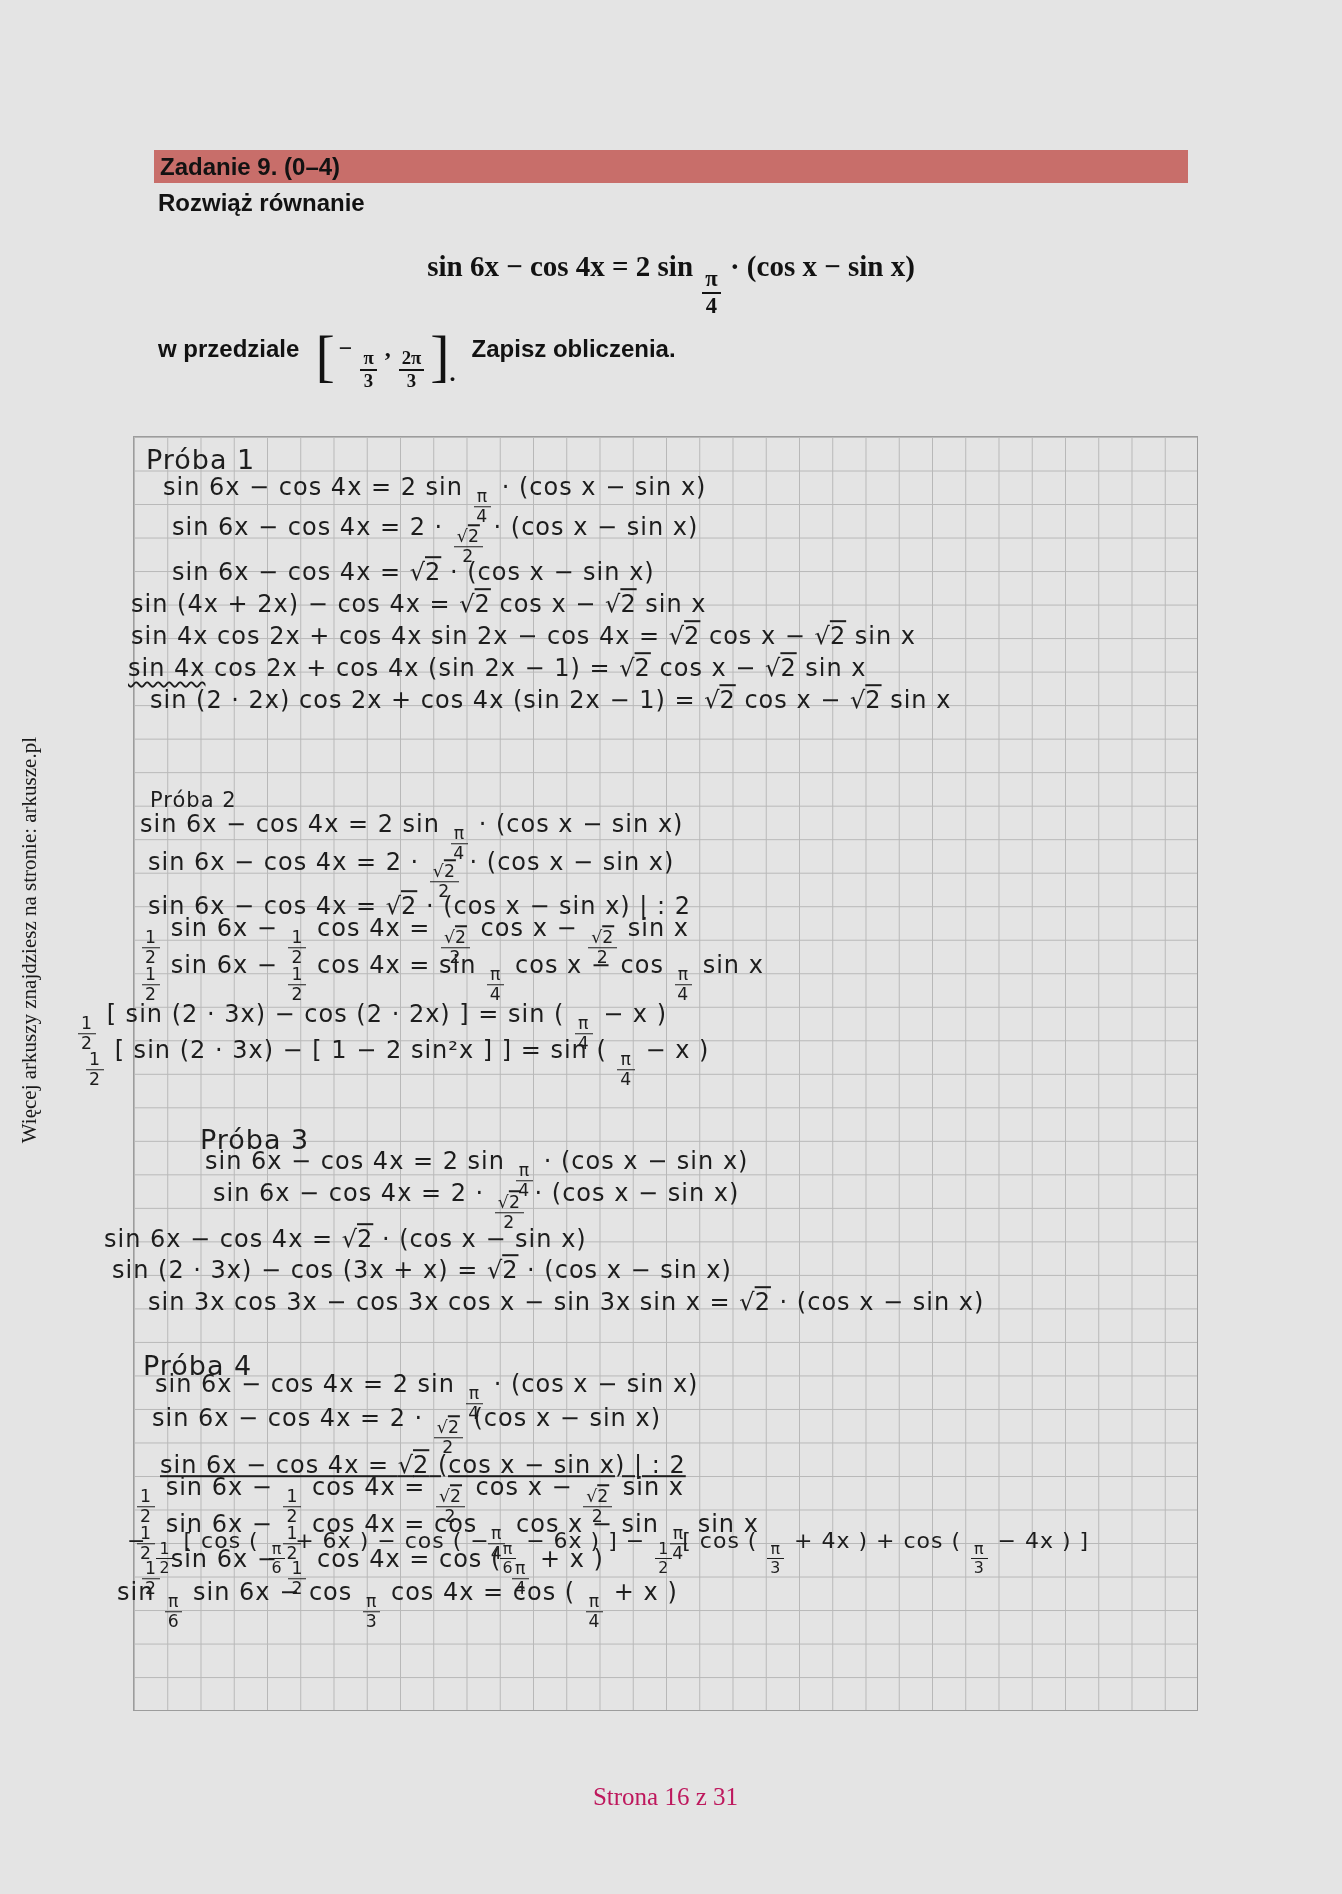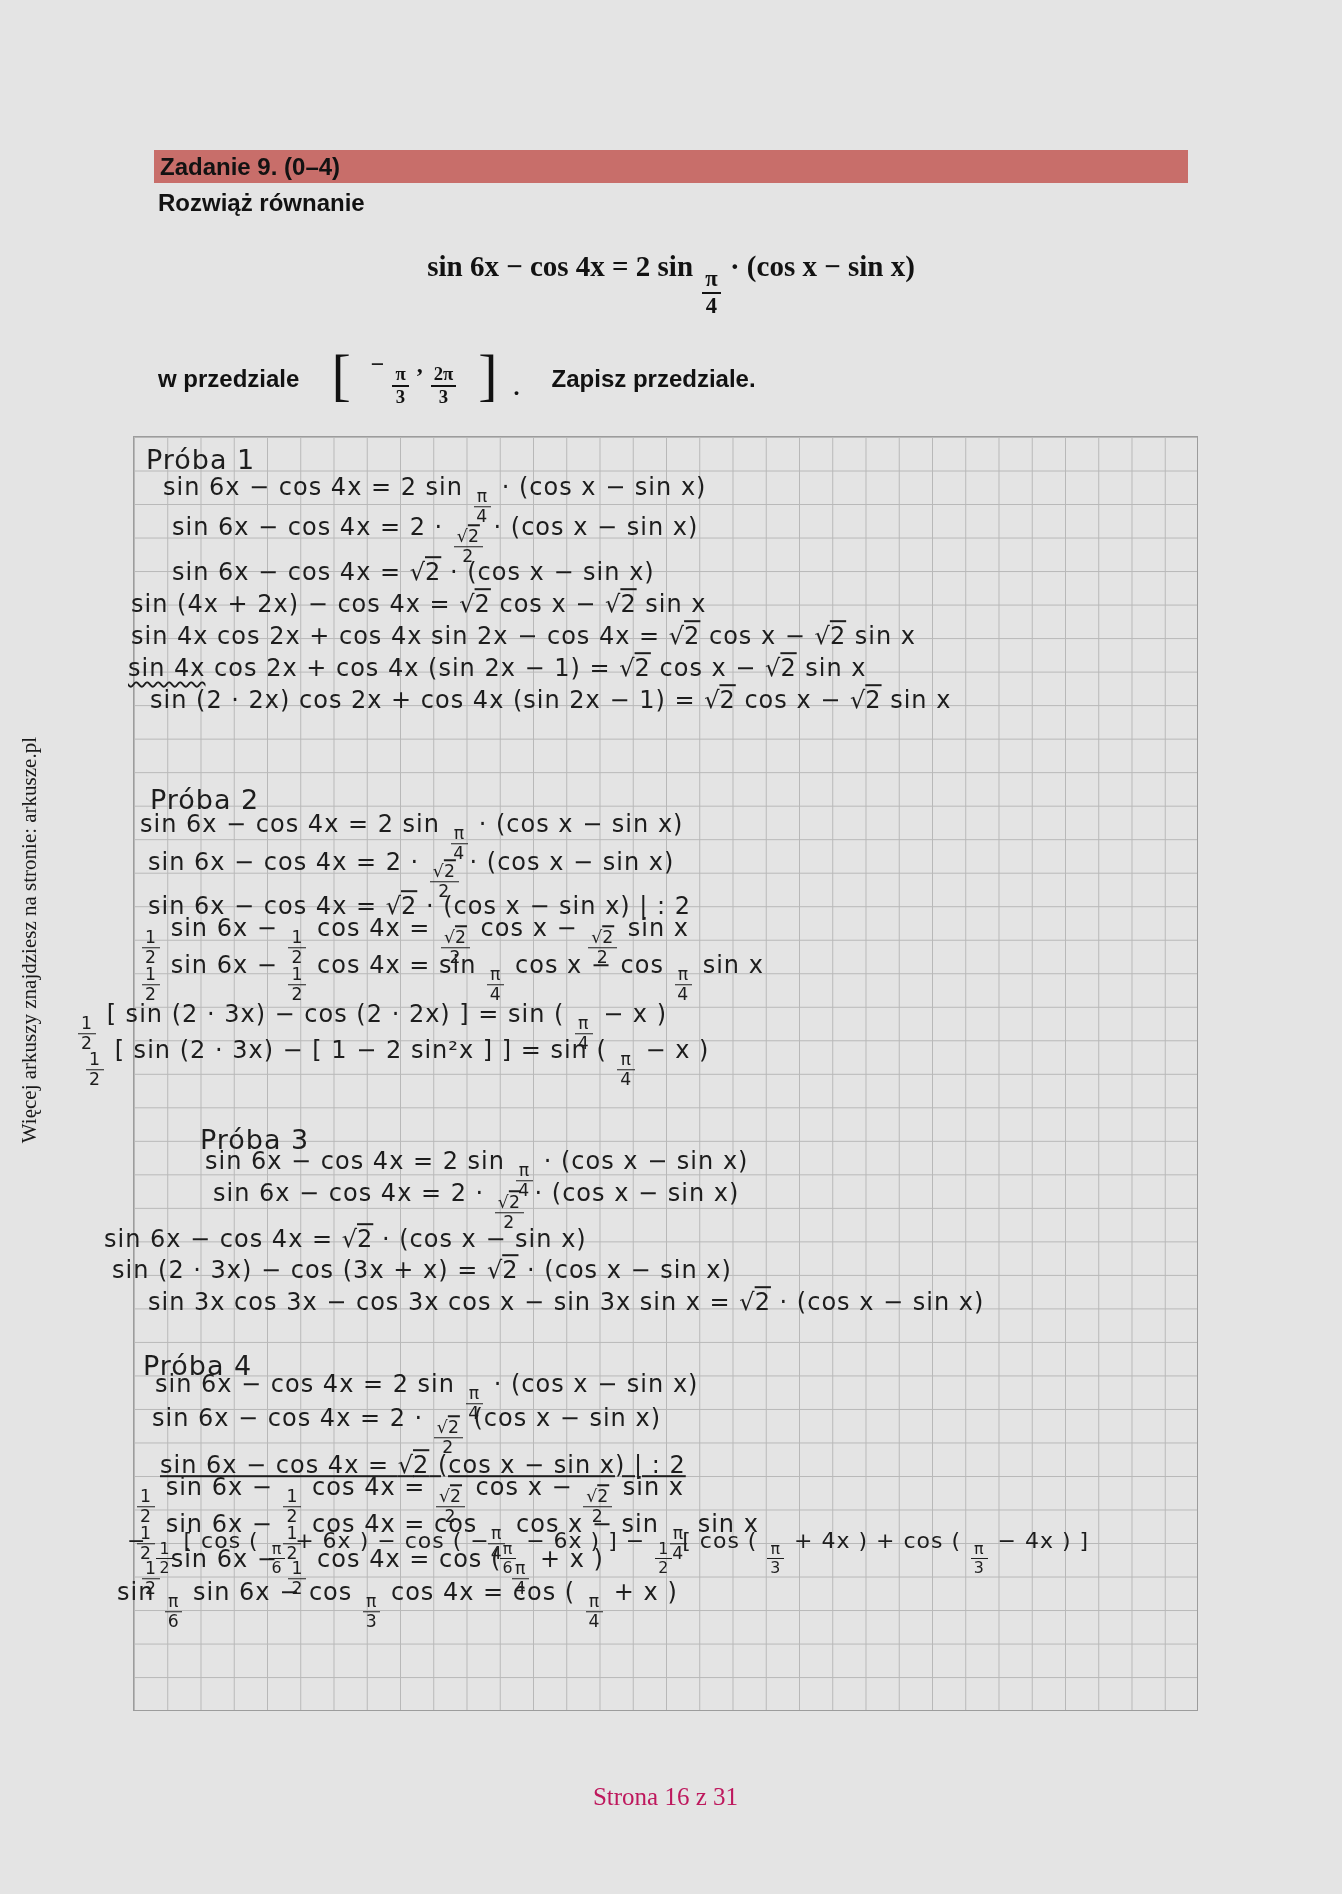--- a/index.html
+++ b/index.html
@@ -24,21 +24,21 @@
     display:flex;align-items:center;box-sizing:border-box;padding-left:6px;
   }
   .header-bar .title{font-size:24px;font-weight:700;color:var(--print-ink);}
   .subheader{left:158px;top:189px;font-size:24px;font-weight:700;color:var(--print-ink);}
   
   .equation{
     left:154px;top:250px;width:1034px;text-align:center;
     font-family:"Liberation Serif",serif;font-weight:700;font-size:29px;color:var(--print-ink);
   }
   
-  .interval-row{left:158px;top:349px;height:60px;display:flex;align-items:center;color:var(--print-ink);gap:16px;}
+  .interval-row{left:158px;top:335px;height:60px;display:flex;align-items:flex-start;color:var(--print-ink);}
   .iv-prefix{font-size:24px;font-weight:700;margin-right:16px;}
   .bracket{font-family:"Liberation Serif",serif;font-size:58px;font-weight:400;line-height:0.85;position:relative;top:-4px;}
   .iv-body{font-family:"Liberation Serif",serif;font-weight:700;font-size:24px;margin:0 4px;display:inline-block;}
   .iv-period{font-family:"Liberation Serif",serif;font-weight:700;font-size:24px;align-self:flex-end;padding-bottom:8px;}
   .iv-suffix{font-size:24px;font-weight:700;margin-left:16px;}
   
   .frac{display:inline-flex;flex-direction:column;align-items:center;line-height:1;vertical-align:-0.45em;}
   .frac .num{border-bottom:2px solid currentColor;padding:0 3px 1px;}
   .frac .den{padding-top:1px;}
   .printed .frac{font-size:0.78em;margin:0 2px;}
@@ -92,41 +92,41 @@
   <span class="bracket">[</span>
   <span class="iv-body">− <span class="frac">
         <span class="num">π</span>
         <span class="den">3</span>
       </span> , <span class="frac">
         <span class="num">2π</span>
         <span class="den">3</span>
       </span></span>
   <span class="bracket">]</span>
   <span class="iv-period">.</span>
-  <span class="iv-suffix">Zapisz przedziale.</span>
+  <span class="iv-suffix">Zapisz obliczenia.</span>
 </div>
 
 <div class="abs grid-paper"></div>
 
 <div class="abs" id="hw-layer">
     <div class="hw" style="left: 146px; top: 460px; font-size: 27px;">Próba 1</div>
     <div class="hw" style="left: 163px; top: 500px; font-size: 24px;">sin 6x − cos 4x = 2 sin <span class="frac">
         <span class="num">π</span>
         <span class="den">4</span>
       </span> · (cos x − sin x)</div>
     <div class="hw" style="left: 172px; top: 540px; font-size: 24px;">sin 6x − cos 4x = 2 · <span class="frac">
         <span class="num"><span class="rad">√</span><span class="ovl">2</span></span>
         <span class="den">2</span>
       </span> · (cos x − sin x)</div>
     <div class="hw" style="left: 172px; top: 573px; font-size: 24px;">sin 6x − cos 4x = <span class="rad">√</span><span class="ovl">2</span> · (cos x − sin x)</div>
     <div class="hw" style="left: 131px; top: 605px; font-size: 24px;">sin (4x + 2x) − cos 4x = <span class="rad">√</span><span class="ovl">2</span> cos x − <span class="rad">√</span><span class="ovl">2</span> sin x</div>
     <div class="hw" style="left: 131px; top: 637px; font-size: 24px;">sin 4x cos 2x + cos 4x sin 2x − cos 4x = <span class="rad">√</span><span class="ovl">2</span> cos x − <span class="rad">√</span><span class="ovl">2</span> sin x</div>
     <div class="hw" style="left: 128px; top: 669px; font-size: 24px;"><span class="wavy">sin 4x</span> cos 2x + cos 4x (sin 2x − 1) = <span class="rad">√</span><span class="ovl">2</span> cos x − <span class="rad">√</span><span class="ovl">2</span> sin x</div>
     <div class="hw" style="left: 150px; top: 701px; font-size: 24px; text-align: center;">sin (2 · 2x) cos 2x + cos 4x (sin 2x − 1) = <span class="rad">√</span><span class="ovl">2</span> cos x − <span class="rad">√</span><span class="ovl">2</span> sin x</div>
-    <div class="hw" style="left: 150px; top: 800px; font-size: 27px;">Próba 2</div>
+    <div class="hw" style="left: 150px; top: 800px; font-size: 21px;">Próba 2</div>
     <div class="hw" style="left: 140px; top: 837px; font-size: 24px;">sin 6x − cos 4x = 2 sin <span class="frac">
         <span class="num">π</span>
         <span class="den">4</span>
       </span> · (cos x − sin x)</div>
     <div class="hw" style="left: 148px; top: 875px; font-size: 24px; text-align: center;">sin 6x − cos 4x = 2 · <span class="frac">
         <span class="num"><span class="rad">√</span><span class="ovl">2</span></span>
         <span class="den">2</span>
       </span> · (cos x − sin x)</div>
     <div class="hw" style="left: 148px; top: 907px; font-size: 24px;">sin 6x − cos 4x = <span class="rad">√</span><span class="ovl">2</span> · (cos x − sin x) | : 2</div>
     <div class="hw" style="left: 140px; top: 941px; font-size: 24px;"><span class="frac">

